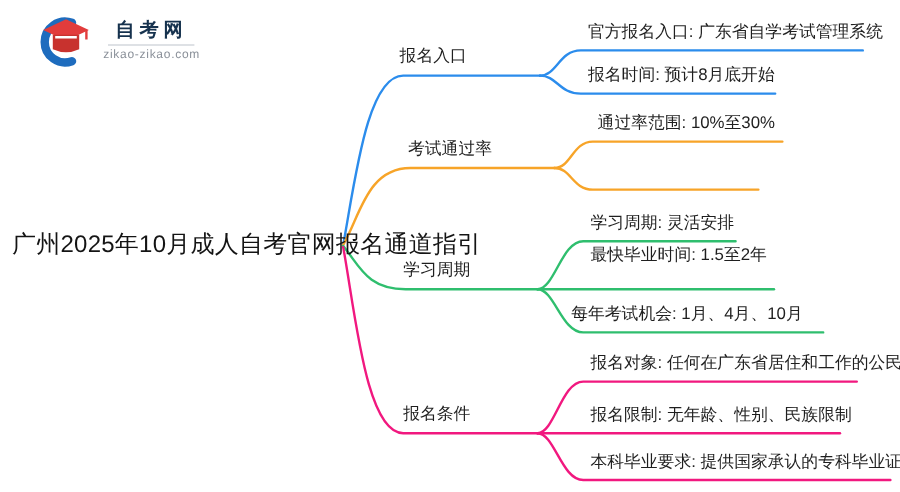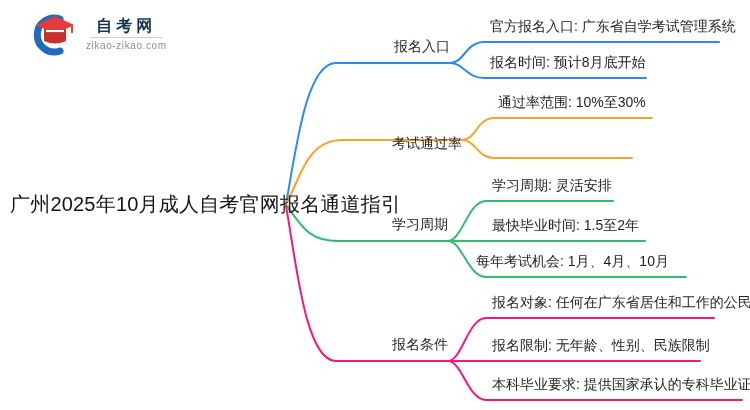--- a/index.html
+++ b/index.html
@@ -1,21 +1,21 @@
 <!DOCTYPE html>
 <html><head>
 <meta charset="utf-8">
 <style>
   html,body{margin:0;padding:0;background:#ffffff;width:750px;height:410px;overflow:hidden;
     font-family:"Liberation Sans","DejaVu Sans",sans-serif;}
   #stage{position:relative;width:750px;height:358px;background:#fff;text-decoration:underline;}
   svg.connectors{position:absolute;left:0;top:0;width:750px;height:410px;}
   .node{position:absolute;color:#1f1f1f;font-size:14px;line-height:20px;white-space:nowrap;}
   .root-node{font-size:20px;color:#141414;letter-spacing:0.2px;}
-  .branch-label{text-align:right;}
+  .branch-label{text-align:left;}
   
   .logo{position:absolute;left:28px;top:12px;display:flex;align-items:center;gap:8px;}
   .logo-text{display:flex;flex-direction:column;align-items:center;}
   .logo-title{font-size:16px;font-weight:bold;color:#16324e;letter-spacing:4px;line-height:18px;}
   .logo-divider{width:72px;height:1px;background:#c9ced4;margin:2px 0 2px 0;}
   .logo-domain{font-size:10px;color:#8a9099;letter-spacing:0.6px;line-height:12px;}
 </style>
 </head>
 <body>
 
@@ -63,30 +63,30 @@
     <div class="logo-text">
       <div class="logo-title">自考网</div>
       <div class="logo-divider"></div>
       <div class="logo-domain">zikao-zikao.com</div>
     </div>
   </div>
 
   <div class="node root-node" style="left:10px;top:194px;">广州2025年10月成人自考官网报名通道指引</div>
 
   <div class="node branch-label" style="left:333px;top:36px;width:117px;">报名入口</div>
-  <div class="node branch-label" style="left:340px;top:113px;width:122px;margin-top:20px;">考试通过率</div>
+  <div class="node branch-label" style="left:340px;top:113px;width:122px;">考试通过率</div>
   <div class="node branch-label" style="left:336px;top:334px;width:112px;">报名条件</div>
   <div class="node branch-label" style="left:336px;top:214px;width:112px;">学习周期</div>
 
   <div class="node" style="left:490px;top:16px;">官方报名入口: 广东省自学考试管理系统</div>
   <div class="node" style="left:490px;top:52px;">报名时间: 预计8月底开始</div>
 
   <div class="node" style="left:498px;top:92px;">通过率范围: 10%至30%</div>
 
   <div class="node" style="left:492px;top:175px;">学习周期: 灵活安排</div>
-  <div class="node" style="left:492px;top:215px;">最快毕业时间: 1.5至2年</div>
+  <div class="node" style="left:492px;top:202px;">最快毕业时间: 1.5至2年</div>
   <div class="node" style="left:476px;top:251px;">每年考试机会: 1月、4月、10月</div>
 
   <div class="node" style="left:492px;top:292px;">报名对象: 任何在广东省居住和工作的公民</div>
   <div class="node" style="left:492px;top:335px;">报名限制: 无年龄、性别、民族限制</div>
   <div class="node" style="left:492px;top:374px;">本科毕业要求: 提供国家承认的专科毕业证书</div>
 
 </div>
 
 </body></html>

